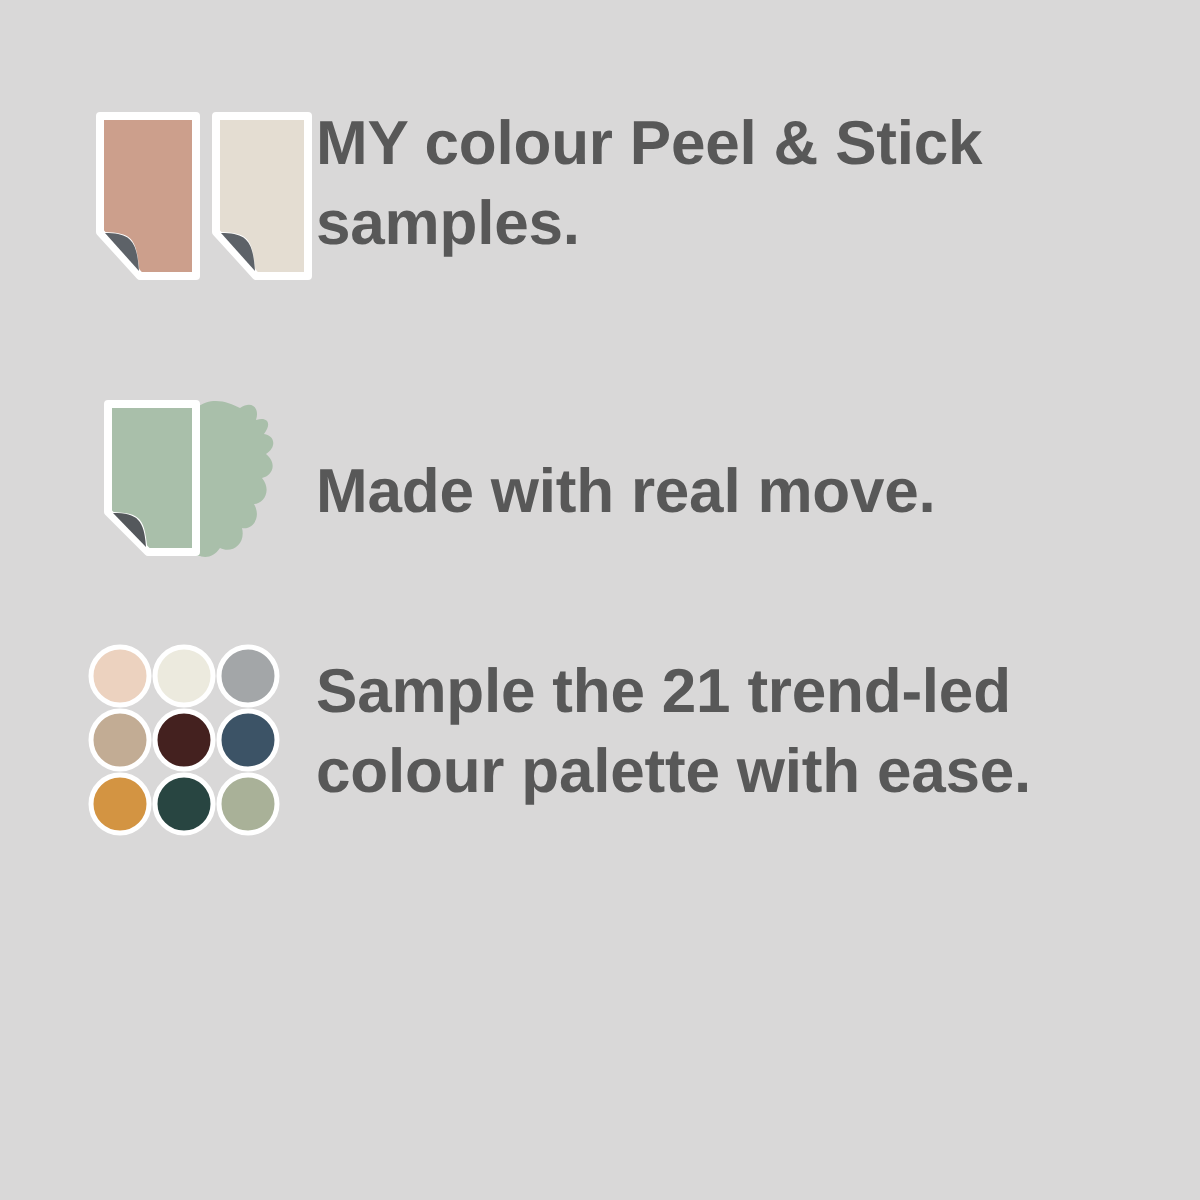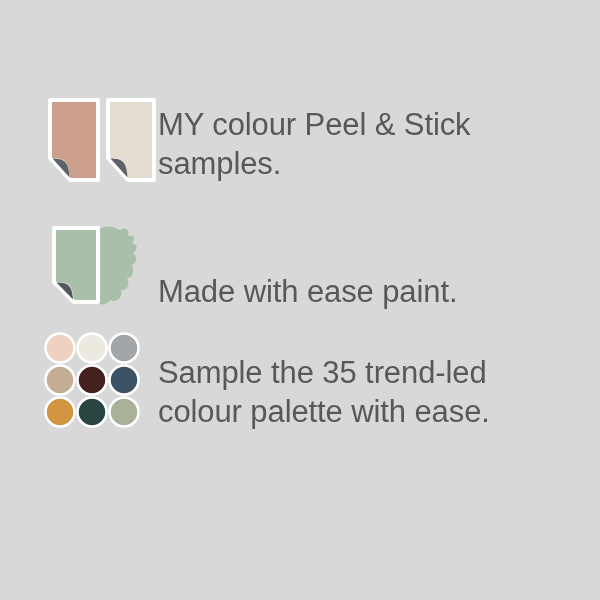--- a/index.html
+++ b/index.html
@@ -16,22 +16,23 @@
   .benefits-list {
     width: 600px;
     height: 600px;
     box-sizing: border-box;
     padding: 42px 30px 30px 28px;
     display: flex;
     flex-direction: column;
   }
   .benefit-row {
     display: flex;
-    align-items: flex-end;
+    align-items: flex-start;
     flex: 0 0 auto;
+    font-weight: bold;
   }
   .benefit-row.r1 { height: 142px; }
   .benefit-row.r2 { height: 140px; }
   .benefit-row.r3 { height: 128px; }
   .benefit-row.r4 { height: 120px; }
 
   .benefit-icon {
     width: 130px;
     flex: 0 0 130px;
     display: flex;
@@ -90,21 +91,21 @@
                  C94 26 94 32 89 35 C95 40 92 46 87 47 C92 53 88 60 83 60
                  C87 67 82 73 77 72 C79 80 72 85 66 82 C62 88 55 88 52 82
                  C48 86 44 84 44 78 L46 20 Z" fill="#a9bfaa"></path>
         <path d="M52 12 H56 V86 H52 Z" fill="#a9bfaa"></path>
 
         <path d="M10 10 H54 V84 H30 L10 64 Z" fill="#a9bfaa" stroke="#ffffff" stroke-width="4" stroke-linejoin="round"></path>
         <path d="M10 64 L30 84 C28 68 28 64 10 64 Z" fill="#ffffff"></path>
         <path d="M12.5 64.5 C25 64.5 28 68 29 81.5 Z" fill="#54585c"></path>
       </svg>
     </div>
-    <div class="benefit-text">Made with ease paint.</div>
+    <div class="benefit-text">Made with real move.</div>
   </div>
 
   <div class="benefit-row r4">
     <div class="benefit-icon icon-palette">
       <svg width="100" height="100" viewBox="0 0 100 100">
         <g>
           <circle cx="16" cy="16" r="14.5" fill="#ecd2bf" stroke="#ffffff" stroke-width="2.5"></circle>
           <circle cx="48" cy="16" r="14.5" fill="#eceade" stroke="#ffffff" stroke-width="2.5"></circle>
           <circle cx="80" cy="16" r="14.5" fill="#a3a6a8" stroke="#ffffff" stroke-width="2.5"></circle>
         </g>
@@ -113,17 +114,17 @@
           <circle cx="48" cy="48" r="14.5" fill="#44211f" stroke="#ffffff" stroke-width="2.5"></circle>
           <circle cx="80" cy="48" r="14.5" fill="#3c5366" stroke="#ffffff" stroke-width="2.5"></circle>
         </g>
         <g>
           <circle cx="16" cy="80" r="14.5" fill="#d39442" stroke="#ffffff" stroke-width="2.5"></circle>
           <circle cx="48" cy="80" r="14.5" fill="#284541" stroke="#ffffff" stroke-width="2.5"></circle>
           <circle cx="80" cy="80" r="14.5" fill="#a9b198" stroke="#ffffff" stroke-width="2.5"></circle>
         </g>
       </svg>
     </div>
-    <div class="benefit-text">Sample the 35 trend-led
+    <div class="benefit-text">Sample the 21 trend-led
 colour palette with ease.</div>
   </div>
 
 </div>
 
 </body></html>

